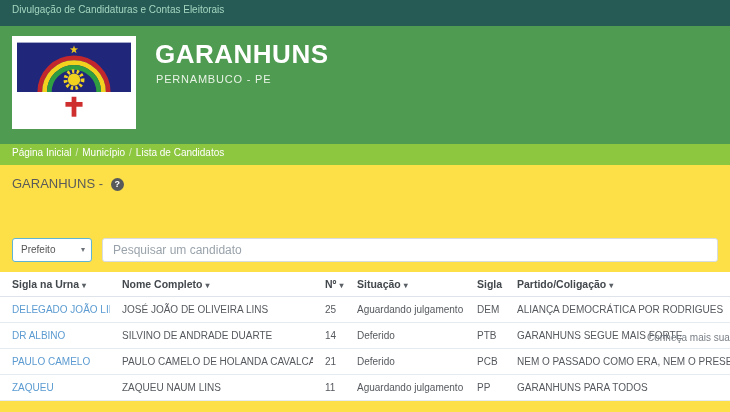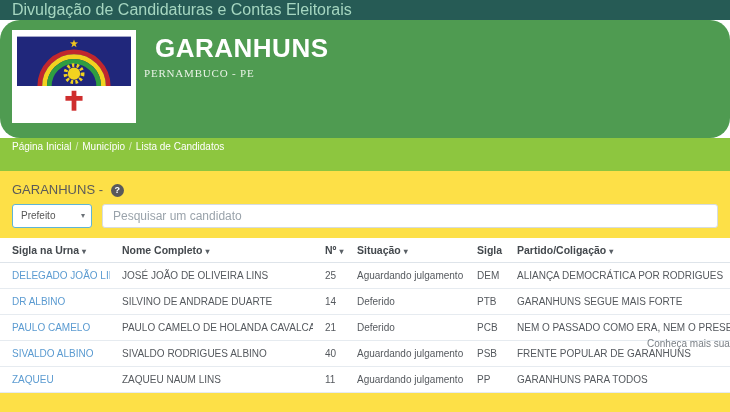--- a/index.html
+++ b/index.html
@@ -1,49 +1,49 @@
 <!DOCTYPE html>
 <html><head>
 <meta charset="utf-8">
 <style>
   * { margin:0; padding:0; box-sizing:border-box; }
   html,body { width:730px; height:412px; overflow:hidden; background:#fff;
               font-family:"Liberation Sans", sans-serif; }
 
   
-  .topbar { height:20px; background:#265b55; color:#a5d6c0; font-size:16px;
+  .topbar { height:26px; background:#265b55; color:#a5d6c0; font-size:10px;
             line-height:20px; padding:0 12px; }
 
   
-  .hero { height:118px; background:#4f9b51; position:relative;border-radius:20px; }
+  .hero { height:118px; background:#4f9b51; position:relative; }
   .flag-card { position:absolute; left:12px; top:10px; width:124px; height:93px;
                background:#fff; padding:5px; }
   .flag-card svg { display:block; width:100%; height:100%; }
   .hero-title { position:absolute; left:155px; top:13px; color:#fff;
                 font-size:26px; font-weight:bold; letter-spacing:0.5px; }
-  .hero-sub { position:absolute; left:144px; top:47px; color:#e9f3e6;
-              font-size:11px; letter-spacing:0.8px;font-family:Liberation Serif, serif; }
+  .hero-sub { position:absolute; left:156px; top:47px; color:#e9f3e6;
+              font-size:11px; letter-spacing:0.8px; }
 
   
-  .breadcrumb { height:33px; background:#8dc63f; color:#fff; font-size:10px;
+  .breadcrumb { height:21px; background:#8dc63f; color:#fff; font-size:10px;
                 line-height:17px; padding:0 12px; }
   .breadcrumb .sep { color:rgba(255,255,255,0.65); margin:0 4px; }
   .breadcrumb a { color:#fff; text-decoration:none; }
 
   
   .content { position:relative; height:257px; background:#fde047; }
   .heading-row { padding:11px 12px 7px 12px; font-size:13px; color:#5a5a5a; }
   .help-badge { display:inline-block; width:13px; height:13px; background:#58595b;
                 color:#fff; border-radius:50%; font-size:9px; font-weight:bold;
                 text-align:center; line-height:13px; vertical-align:middle;
                 margin-left:4px; cursor:pointer; }
   .promo { position:absolute; left:647px; top:167px; font-size:10px;
            color:#7a8087; white-space:nowrap; }
 
-  .filter-row { display:flex; padding:0 12px; gap:10px; align-items:center; }
+  .filter-row { display:flex; padding:0 12px; gap:10px; align-items:center;margin-top:40px; }
   .office-select { width:80px; height:24px; border:1px solid #5fb4d6; border-radius:3px;
                    background:#fff; font-size:10px; color:#555; position:relative;
                    line-height:22px; padding:0 18px 0 8px; cursor:pointer; }
   .office-select .chev { position:absolute; right:6px; top:0; color:#6b7177; font-size:8px; }
   .search-input { flex:1; height:24px; border:1px solid #d6dce1; border-radius:3px;
                   padding:0 10px; font-size:12px; color:#444; outline:none;
                   font-family:"Liberation Sans", sans-serif; }
   .search-input::placeholder { color:#9aa3ab; }
 
   
@@ -142,28 +142,20 @@
         </tr>
         <tr>
           <td class="c0">PAULO CAMELO</td>
           <td class="c1">PAULO CAMELO DE HOLANDA CAVALCANTI</td>
           <td class="c2">21</td>
           <td class="c3">Deferido</td>
           <td class="c4">PCB</td>
           <td class="c5">NEM O PASSADO COMO ERA, NEM O PRESENTE COMO ESTÁ</td>
         </tr>
         <tr>
-          <td class="c0">SIVALDO ALBINO</td>
-          <td class="c1">SIVALDO RODRIGUES ALBINO</td>
-          <td class="c2">40</td>
-          <td class="c3">Aguardando julgamento</td>
-          <td class="c4">PSB</td>
-          <td class="c5">FRENTE POPULAR DE GARANHUNS</td>
-        </tr>
-        <tr>
           <td class="c0">ZAQUEU</td>
           <td class="c1">ZAQUEU NAUM LINS</td>
           <td class="c2">11</td>
           <td class="c3">Aguardando julgamento</td>
           <td class="c4">PP</td>
           <td class="c5">GARANHUNS PARA TODOS</td>
         </tr>
       </tbody>
   </table>
 </div>

